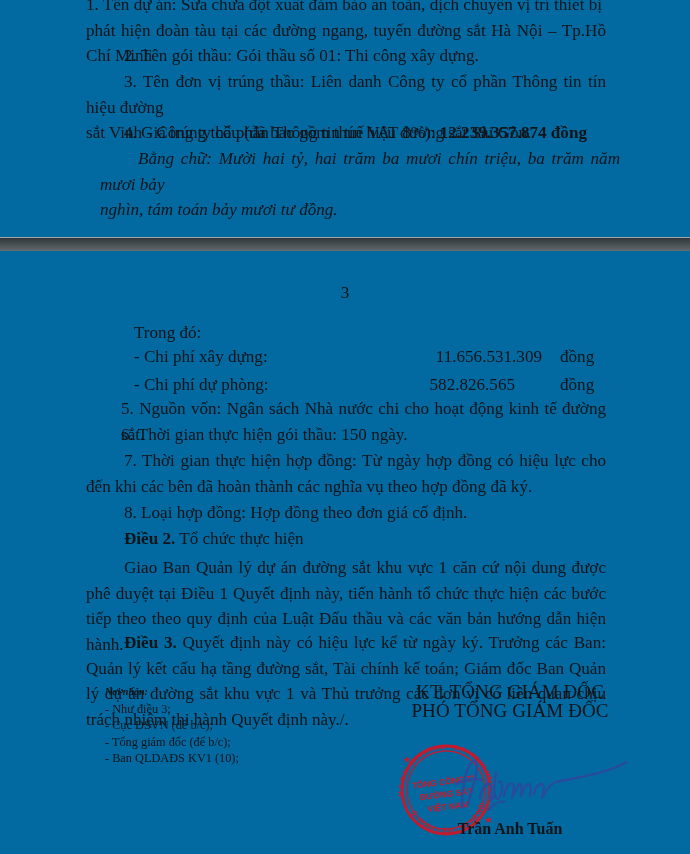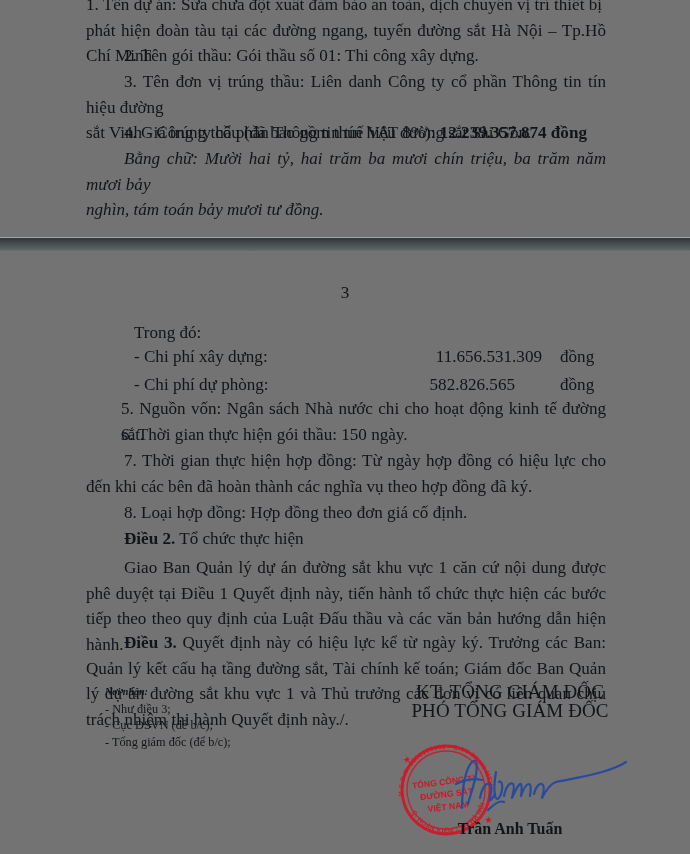--- a/index.html
+++ b/index.html
@@ -13,21 +13,21 @@
     position: relative;
     overflow: hidden;
     font-family: "Liberation Serif", "DejaVu Serif", serif;
     color: #111418;
   }
 
   .page {
     position: absolute;
     left: 0;
     width: 690px;
-    background: #737373;
+    background: #0369a1;
   }
 
   
   #page-top {
     top: 0;
     height: 237px;
     overflow: hidden;
   }
   #page-bottom {
     top: 251px;
@@ -66,21 +66,21 @@
 
   .bold { font-weight: bold; }
 
   
   #line-project {
     top: -8px;
   }
   #line-package { top: 43px; }
   #line-winner  { top: 69px; }
   #line-price   { top: 120px; }
-  #line-words   { top: 146px; font-style: italic; }
+  #line-words   { top: 146px; font-style: italic; margin-left: 14px; }
 
   
   .page-number {
     position: absolute;
     top: 283px;
     left: 0;
     width: 690px;
     text-align: center;
     font-size: 17.1px;
     line-height: 20px;
@@ -242,20 +242,21 @@
 <div class="body-text indent" id="p-dieu3">
   <span class="bold">Điều 3.</span><span> Quyết định này có hiệu lực kể từ ngày ký. Trưởng các Ban: Quản lý kết cấu hạ tầng đường sắt, Tài chính kế toán; Giám đốc Ban Quản lý dự án đường sắt khu vực 1 và Thủ trưởng các đơn vị có liên quan chịu trách nhiệm thi hành Quyết định này./.</span>
 </div>
 
 <div class="recipients">
   <div class="title">Nơi nhận:</div>
   <ul>
     <li>- Như điều 3;</li>
     <li>- Cục ĐSVN (để b/c);</li>
     <li>- Tổng giám đốc (để b/c);</li>
+    <li>- Ban QLDAĐS KV1 (10);</li>
   </ul>
 </div>
 
 <div class="signature-block">
   <div class="sig-title">KT. TỔNG GIÁM ĐỐC</div>
   <div class="sig-title">PHÓ TỔNG GIÁM ĐỐC</div>
 
   <div class="sig-stage">
 
     <svg class="seal" viewBox="0 0 120 116">

